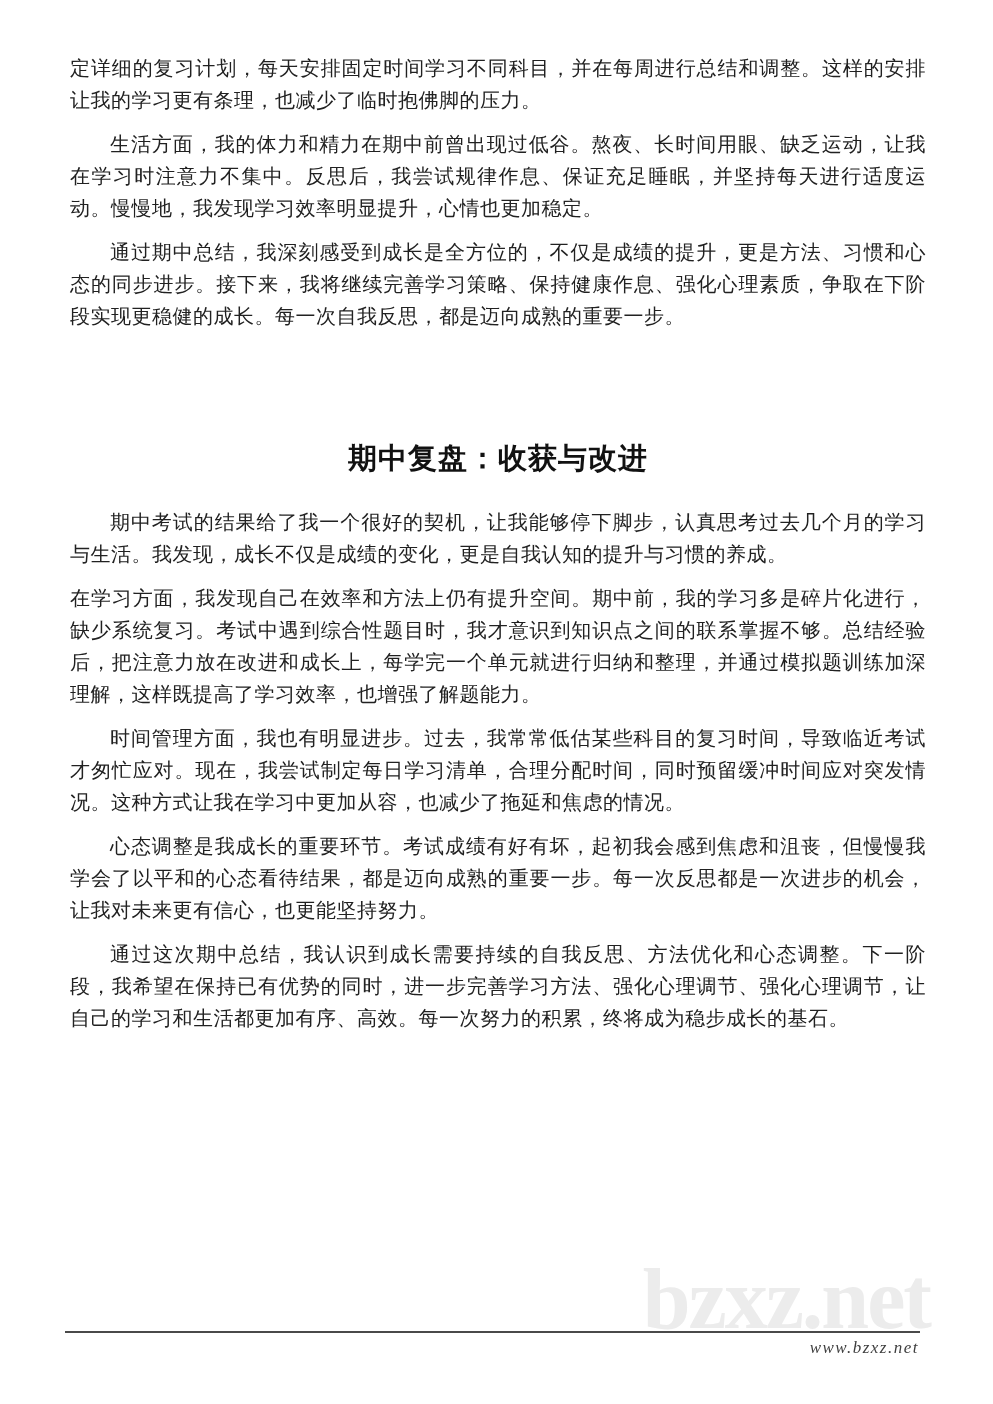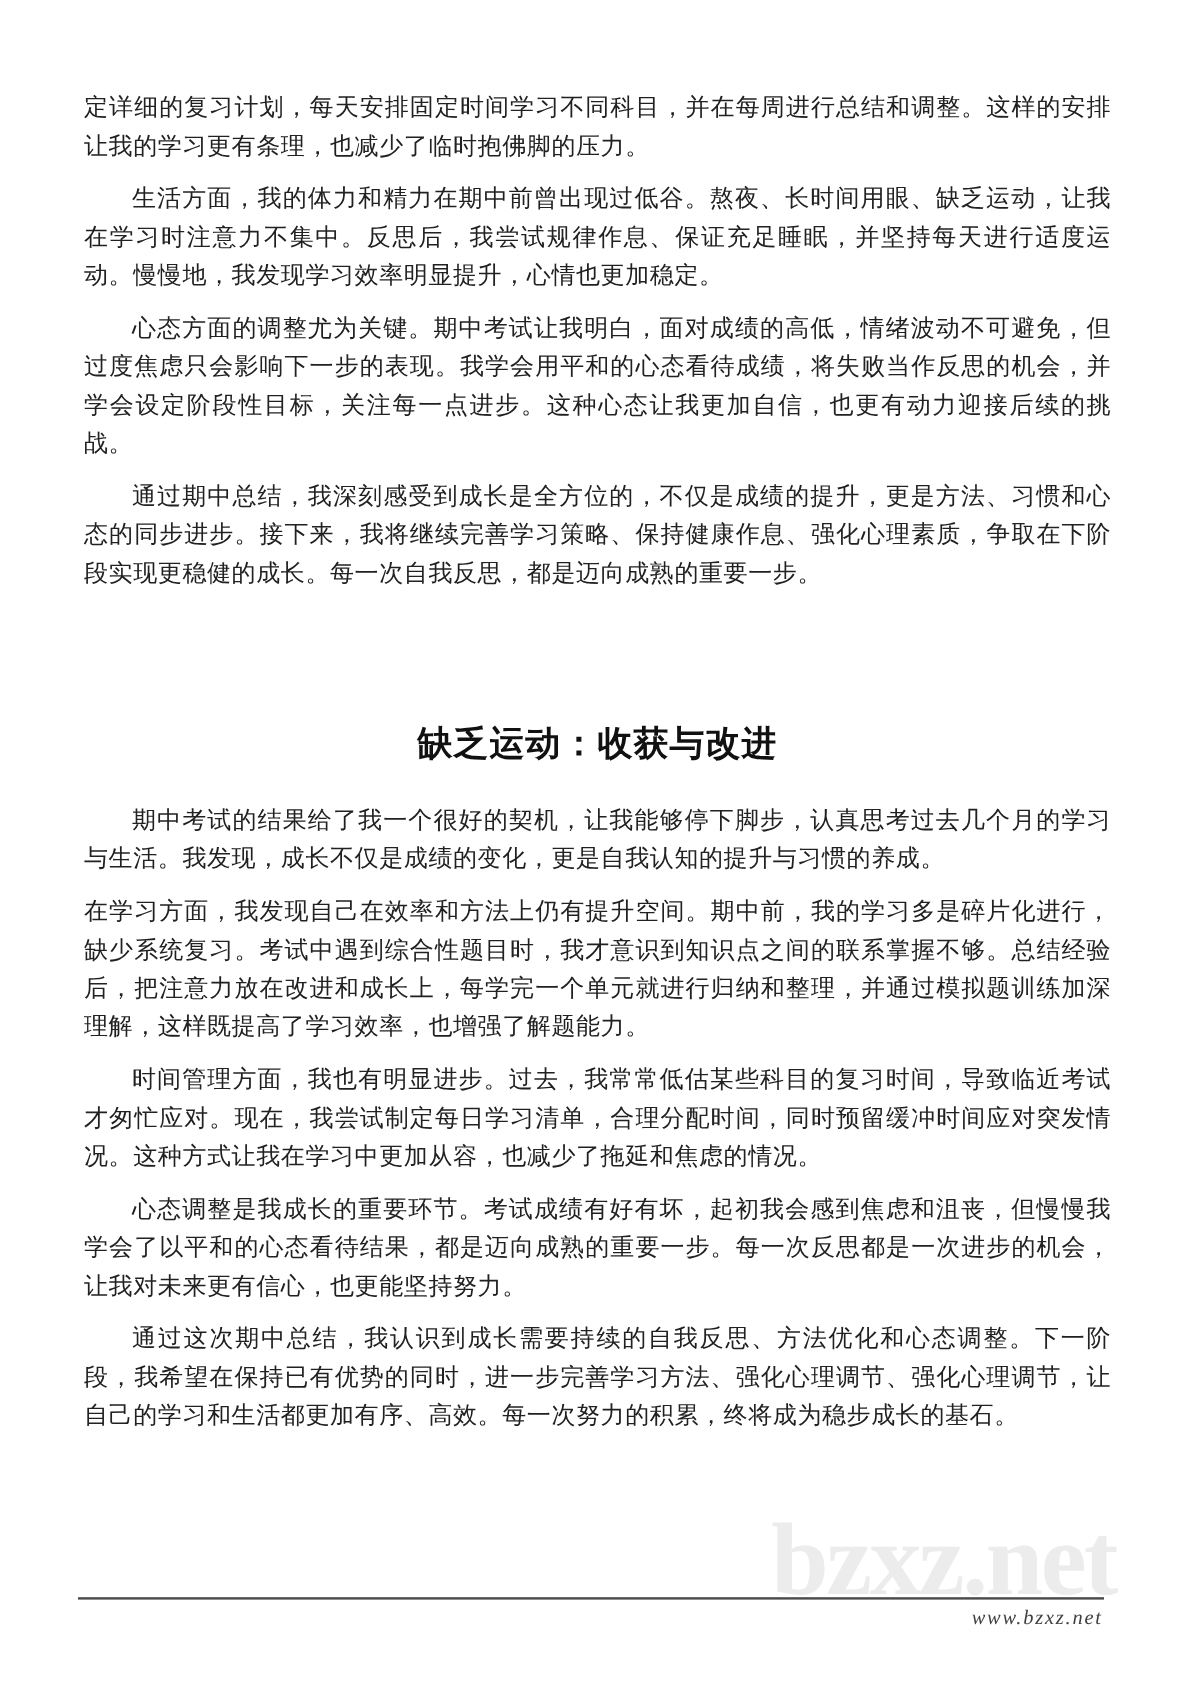--- a/index.html
+++ b/index.html
@@ -19,21 +19,21 @@
     position: relative;
     width: 993px;
     height: 1404px;
     background: #ffffff;
   }
   .content {
     position: absolute;
     top: 0;
     left: 70px;
     width: 856px;
-    padding-top: 74px;
+    padding-top: 52px;
   }
   .content p {
     margin: 0 0 12px 0;
     font-size: 20px;
     line-height: 32px;
     text-align: justify;
     text-justify: inter-ideograph;
     letter-spacing: 0.5px;
     color: #212121;
   }
@@ -83,24 +83,23 @@
 </style>
 </head>
 <body>
 
 <div class="page">
 
   <div class="content">
 
     <p>定详细的复习计划，每天安排固定时间学习不同科目，并在每周进行总结和调整。这样的安排让我的学习更有条理，也减少了临时抱佛脚的压力。</p>
     <p class="indent">生活方面，我的体力和精力在期中前曾出现过低谷。熬夜、长时间用眼、缺乏运动，让我在学习时注意力不集中。反思后，我尝试规律作息、保证充足睡眠，并坚持每天进行适度运动。慢慢地，我发现学习效率明显提升，心情也更加稳定。</p>
-    <p class="indent">心态方面的调整尤为关键。期中考试让我明白，面对成绩的高低，情绪波动不可避免，但过度焦虑只会影响下一步的表现。我学会用平和的心态看待成绩，将失败当作反思的机会，并学会设定阶段性目标，关注每一点进步。这种心态让我更加自信，也更有动力迎接后续的挑战。</p>
     <p class="indent">通过期中总结，我深刻感受到成长是全方位的，不仅是成绩的提升，更是方法、习惯和心态的同步进步。接下来，我将继续完善学习策略、保持健康作息、强化心理素质，争取在下阶段实现更稳健的成长。每一次自我反思，都是迈向成熟的重要一步。</p>
 
-    <h1 class="doc-title">缺乏运动：收获与改进</h1>
+    <h1 class="doc-title">期中复盘：收获与改进</h1>
 
     <p class="indent">期中考试的结果给了我一个很好的契机，让我能够停下脚步，认真思考过去几个月的学习与生活。我发现，成长不仅是成绩的变化，更是自我认知的提升与习惯的养成。</p>
     <p>在学习方面，我发现自己在效率和方法上仍有提升空间。期中前，我的学习多是碎片化进行，缺少系统复习。考试中遇到综合性题目时，我才意识到知识点之间的联系掌握不够。总结经验后，把注意力放在改进和成长上，每学完一个单元就进行归纳和整理，并通过模拟题训练加深理解，这样既提高了学习效率，也增强了解题能力。</p>
     <p class="indent">时间管理方面，我也有明显进步。过去，我常常低估某些科目的复习时间，导致临近考试才匆忙应对。现在，我尝试制定每日学习清单，合理分配时间，同时预留缓冲时间应对突发情况。这种方式让我在学习中更加从容，也减少了拖延和焦虑的情况。</p>
     <p class="indent">心态调整是我成长的重要环节。考试成绩有好有坏，起初我会感到焦虑和沮丧，但慢慢我学会了以平和的心态看待结果，都是迈向成熟的重要一步。每一次反思都是一次进步的机会，让我对未来更有信心，也更能坚持努力。</p>
     <p class="indent">通过这次期中总结，我认识到成长需要持续的自我反思、方法优化和心态调整。下一阶段，我希望在保持已有优势的同时，进一步完善学习方法、强化心理调节、强化心理调节，让自己的学习和生活都更加有序、高效。每一次努力的积累，终将成为稳步成长的基石。</p>
 
   </div>
 
   <div class="watermark">bzxz.net</div>

